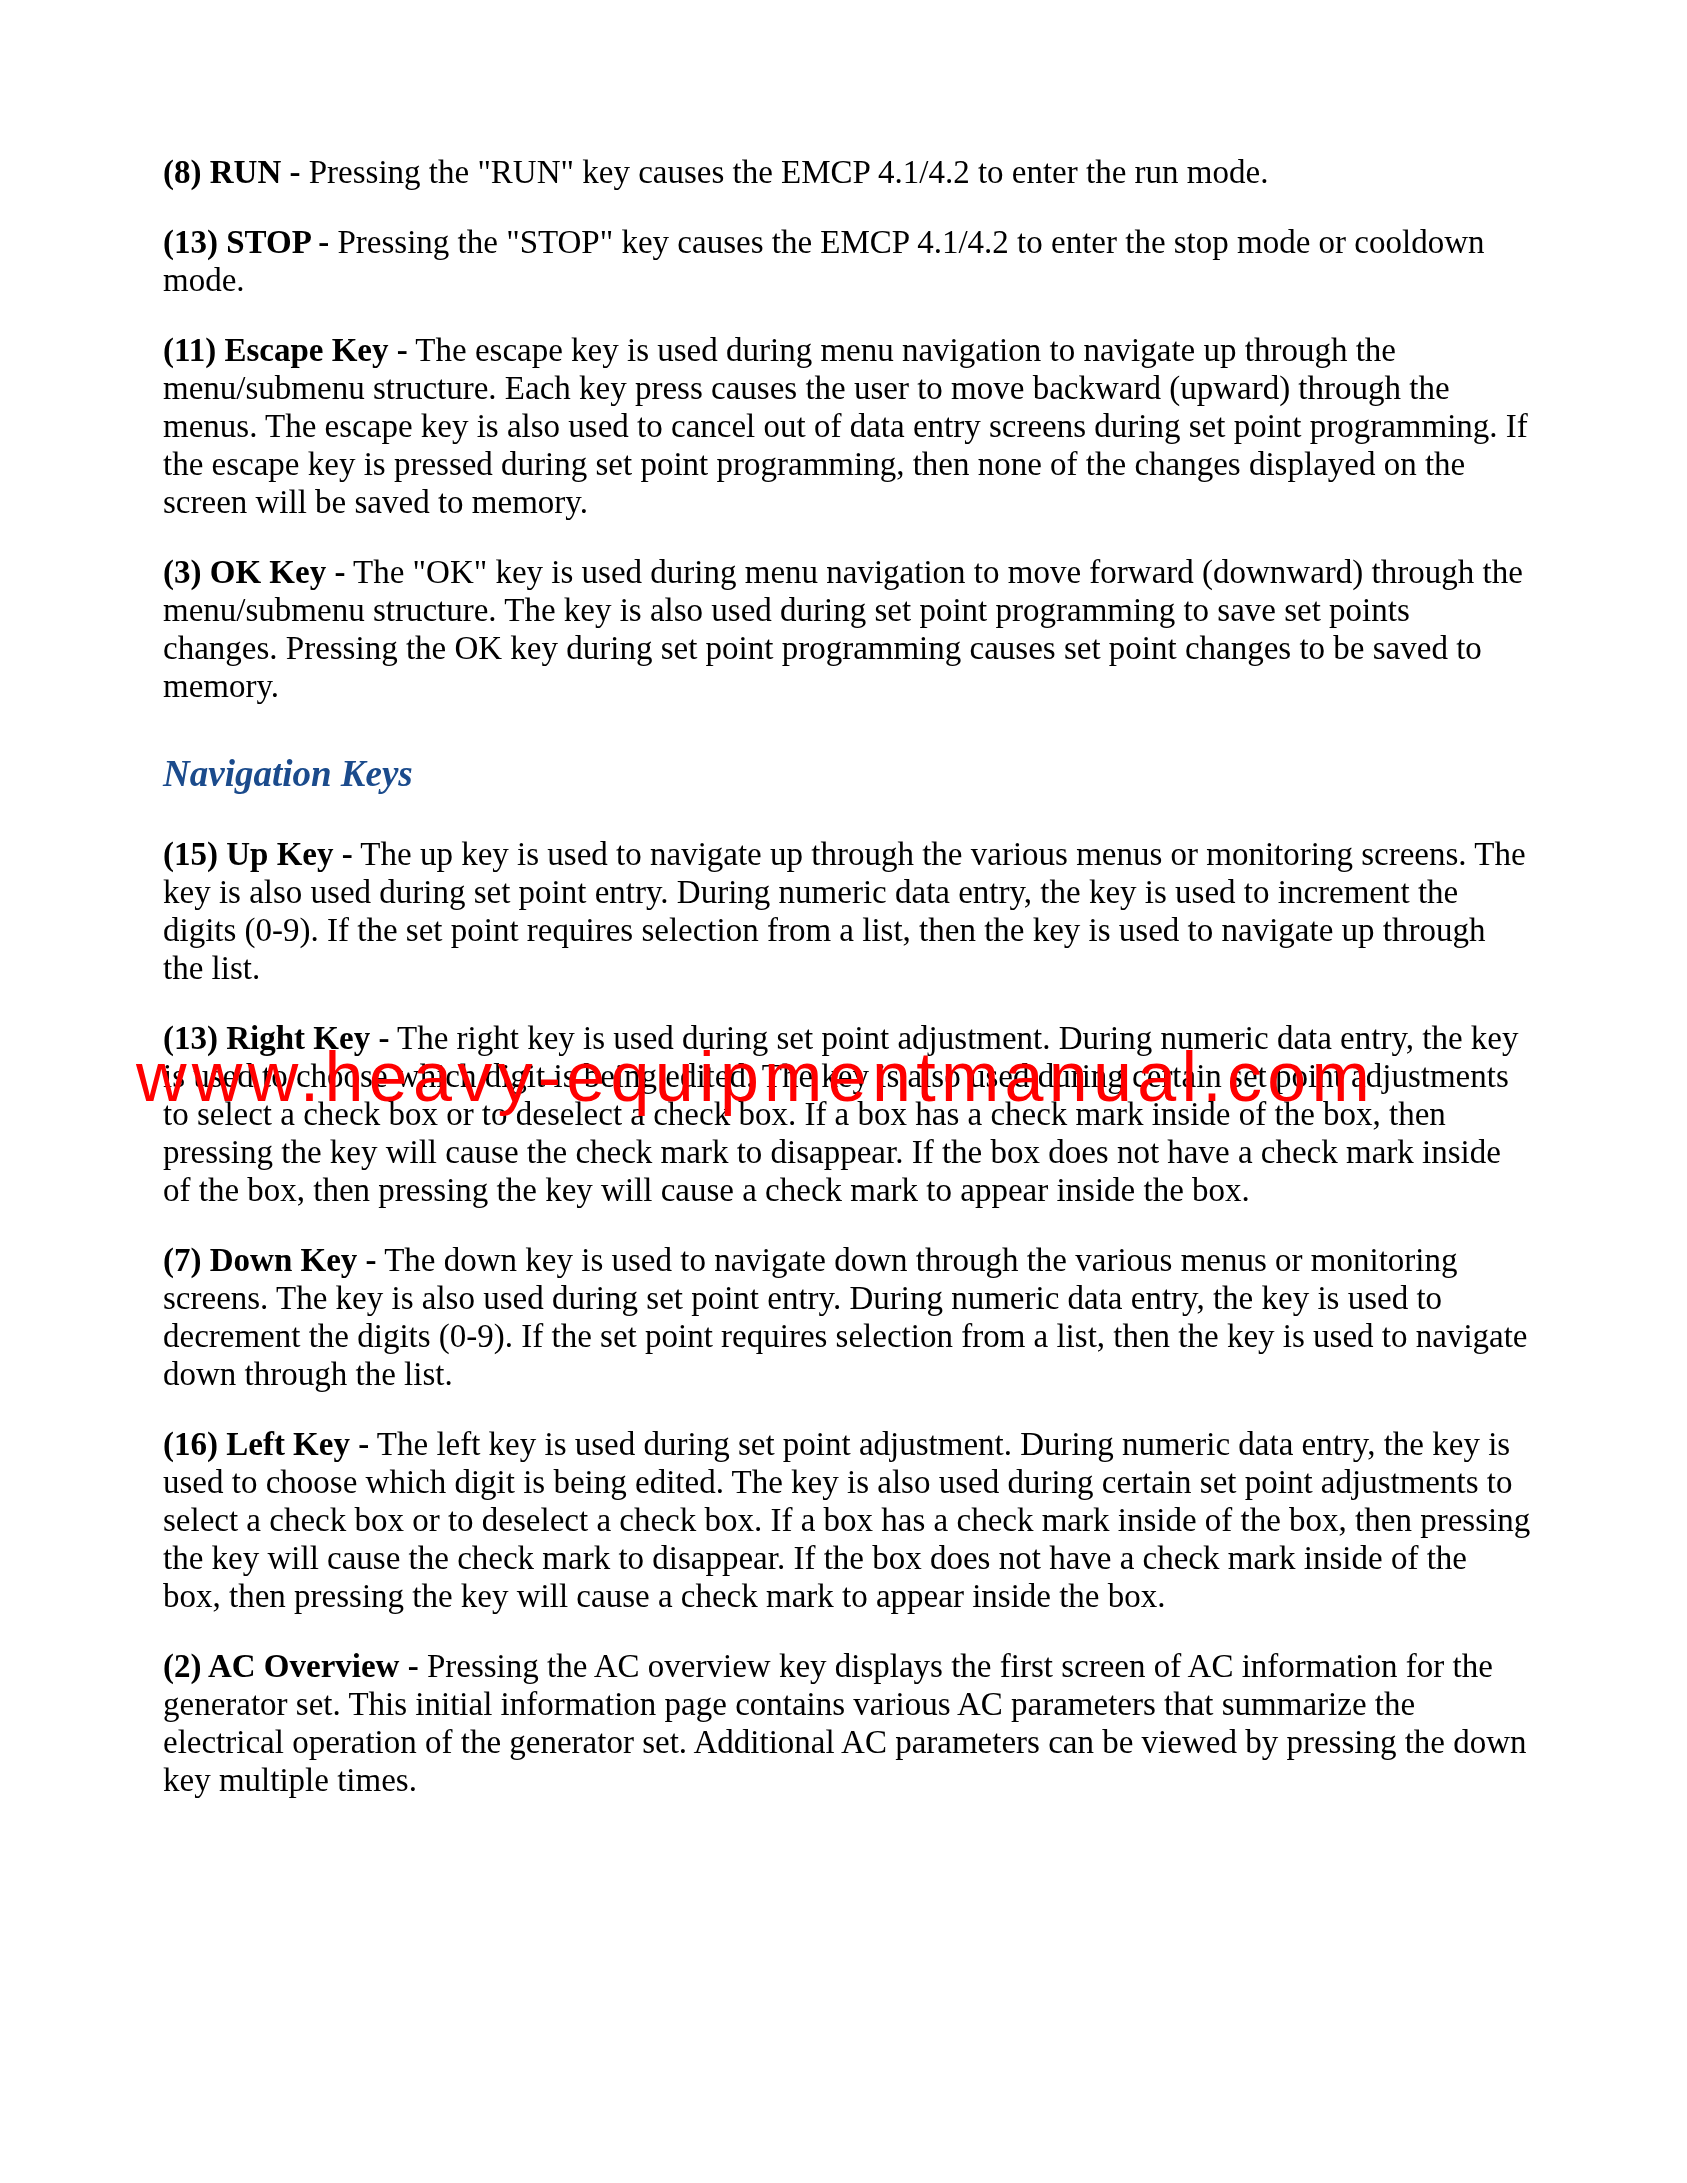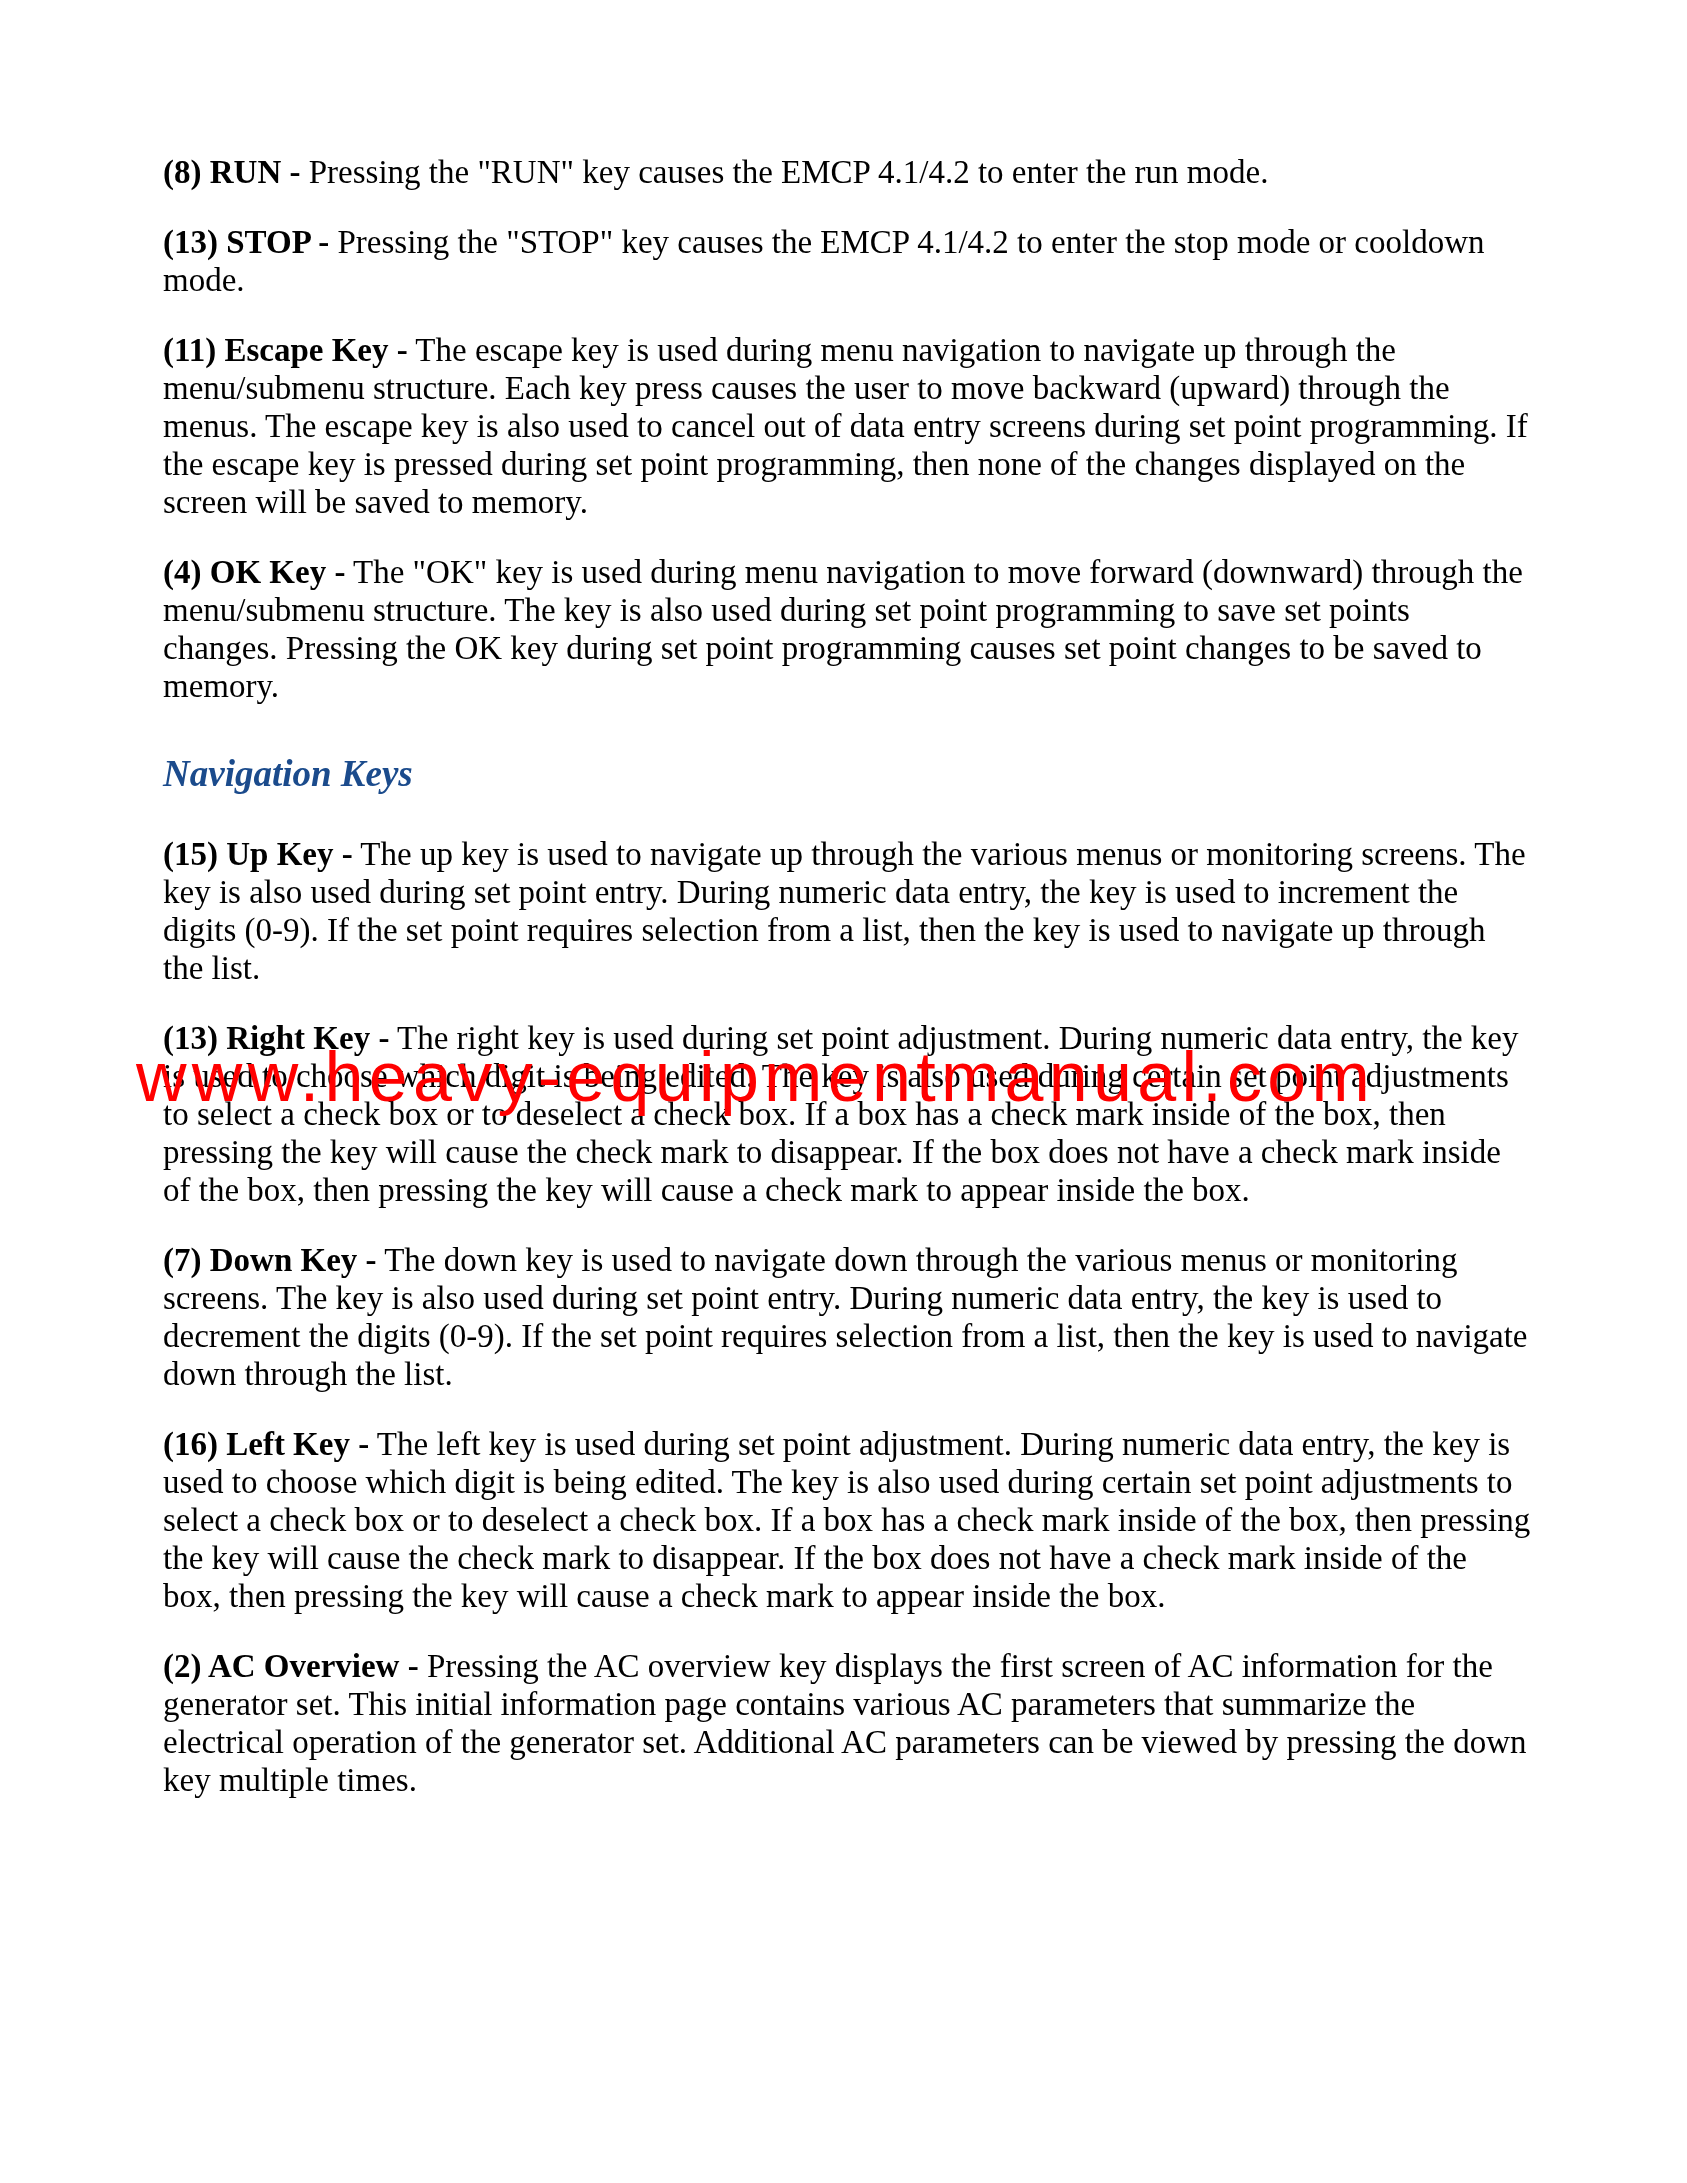--- a/index.html
+++ b/index.html
@@ -53,21 +53,21 @@
 
 <div class="page">
 
   <p class="para"><b>(8) RUN -</b><span> Pressing the "RUN" key causes the EMCP 4.1/4.2 to enter the run mode.</span></p>
 
 
   <p class="para"><b>(13) STOP -</b><span> Pressing the "STOP" key causes the EMCP 4.1/4.2 to enter the stop mode or cooldown mode.</span></p>
 
   <p class="para"><b>(11) Escape Key -</b><span> The escape key is used during menu navigation to navigate up through the menu/submenu structure. Each key press causes the user to move backward (upward) through the menus. The escape key is also used to cancel out of data entry screens during set point programming. If the escape key is pressed during set point programming, then none of the changes displayed on the screen will be saved to memory.</span></p>
 
-  <p class="para"><b>(4) OK Key -</b><span> The "OK" key is used during menu navigation to move forward (downward) through the menu/submenu structure. The key is also used during set point programming to save set points changes. Pressing the OK key during set point programming causes set point changes to be saved to memory.</span></p>
+  <p class="para"><b>(3) OK Key -</b><span> The "OK" key is used during menu navigation to move forward (downward) through the menu/submenu structure. The key is also used during set point programming to save set points changes. Pressing the OK key during set point programming causes set point changes to be saved to memory.</span></p>
 
   <h2 class="section-heading">Navigation Keys</h2>
 
   <p class="para"><b>(15) Up Key -</b><span> The up key is used to navigate up through the various menus or monitoring screens. The key is also used during set point entry. During numeric data entry, the key is used to increment the digits (0-9). If the set point requires selection from a list, then the key is used to navigate up through the list.</span></p>
 
   <p class="para"><b>(13) Right Key -</b><span> The right key is used during set point adjustment. During numeric data entry, the key is used to choose which digit is being edited. The key is also used during certain set point adjustments to select a check box or to deselect a check box. If a box has a check mark inside of the box, then pressing the key will cause the check mark to disappear. If the box does not have a check mark inside of the box, then pressing the key will cause a check mark to appear inside the box.</span></p>
 
   <p class="para"><b>(7) Down Key -</b><span> The down key is used to navigate down through the various menus or monitoring screens. The key is also used during set point entry. During numeric data entry, the key is used to decrement the digits (0-9). If the set point requires selection from a list, then the key is used to navigate down through the list.</span></p>
 
   <p class="para"><b>(16) Left Key -</b><span> The left key is used during set point adjustment. During numeric data entry, the key is used to choose which digit is being edited. The key is also used during certain set point adjustments to select a check box or to deselect a check box. If a box has a check mark inside of the box, then pressing the key will cause the check mark to disappear. If the box does not have a check mark inside of the box, then pressing the key will cause a check mark to appear inside the box.</span></p>

